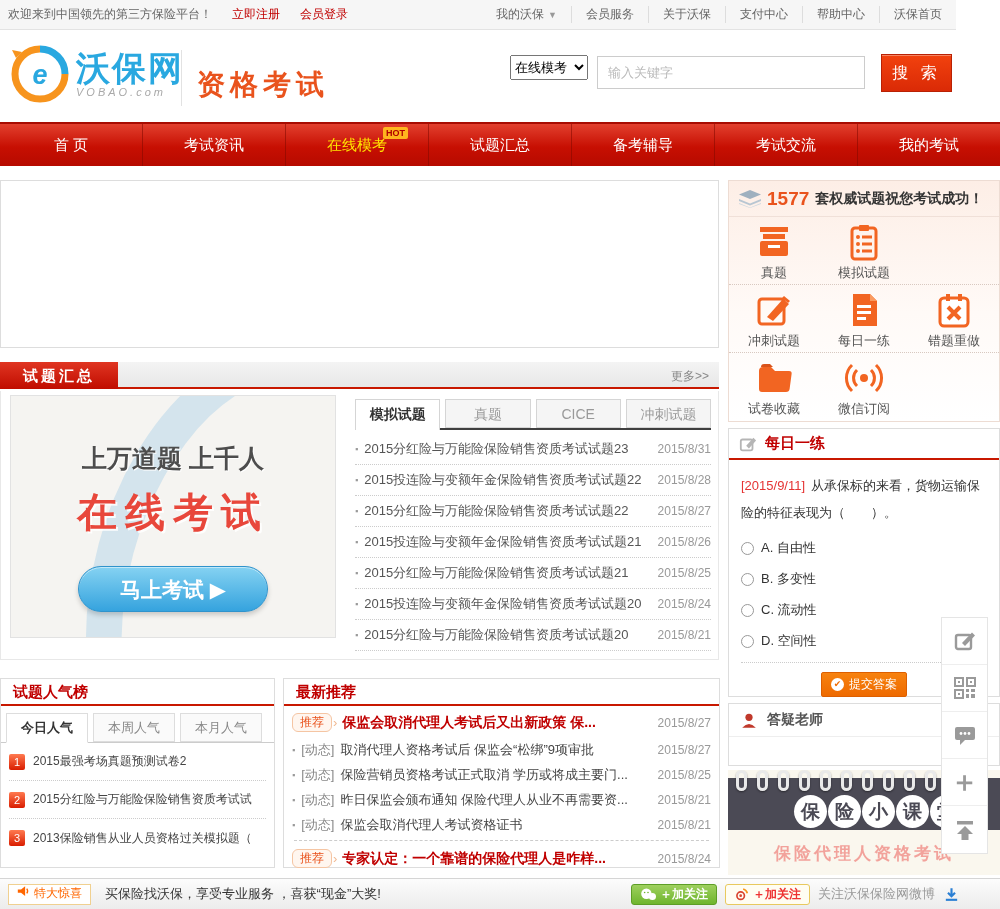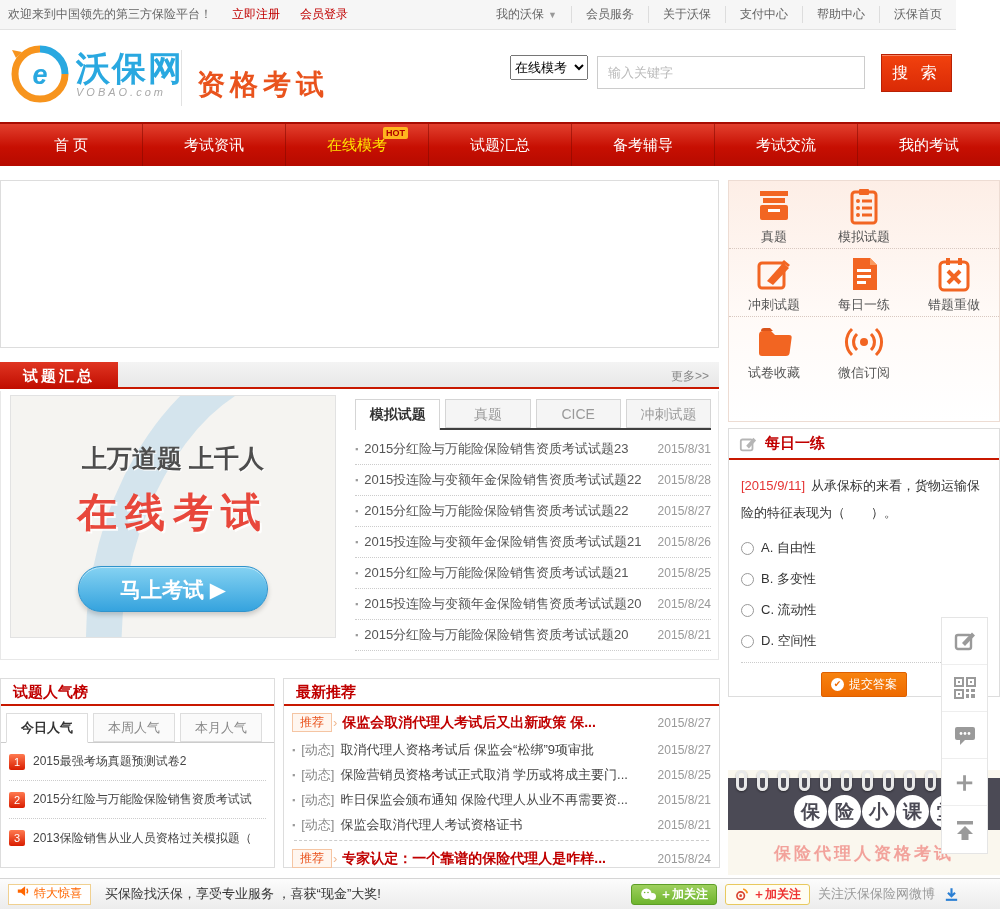--- a/index.html
+++ b/index.html
@@ -101,21 +101,21 @@
   .rank { width:16px; height:16px; min-width:16px; background:linear-gradient(#ff7a50,#d91d00);
           color:#fff; font-size:11px; text-align:center; line-height:16px; border-radius:2px;
           margin-right:8px; }
   .pop-title { font-size:12px; color:#444; white-space:nowrap; overflow:hidden; cursor:pointer; }
 
   
   .rec { position:absolute; left:283px; top:678px; width:437px; height:190px; background:#fff; border:1px solid #ddd; }
   .rec-list { padding:2px 8px 0; }
   .rec-feat { height:29px; display:flex; align-items:center; }
   .rec-badge { border:1px solid #f5c5a3; background:#fff6ef; color:#e9531d; font-size:12px;
-               height:19px; line-height:17px; padding:0 7px; border-radius:0; cursor:pointer; }
+               height:19px; line-height:17px; padding:0 7px; border-radius:6px; cursor:pointer; }
   .rec-arrow { color:#f0b890; margin:0 5px 0 1px; font-size:13px; }
   .rec-feat-title { flex:1; color:#c00000; font-weight:bold; font-size:14px; white-space:nowrap;
                     overflow:hidden; cursor:pointer; }
   .rec-row { height:25px; display:flex; align-items:center; font-size:13px; color:#444; }
   .rec-tag { color:#888; margin-right:6px; }
   .rec-title { flex:1; white-space:nowrap; overflow:hidden; cursor:pointer; }
   .rec-date { color:#999; font-size:12px; margin-left:8px; }
   .dash-sep { border-top:1px dashed #ccc; margin:3px 2px; }
 
   
@@ -377,20 +377,29 @@
       <div class="rec-feat">
         <span class="rec-badge">推荐</span>
         <span class="rec-arrow">›</span>
         <span class="rec-feat-title">专家认定：一个靠谱的保险代理人是咋样...</span>
         <span class="rec-date">2015/8/24</span>
       </div>
     </div>
   </div>
 
   <div class="stats">
+    <div class="stats-head">
+      <svg width="22" height="18" viewBox="0 0 22 18">
+        <path d="M11 0 L22 4.5 L11 9 L0 4.5 Z" fill="#9fb0bf"></path>
+        <path d="M0 9 L11 13.5 L22 9 L22 11 L11 15.5 L0 11 Z" fill="#b8c6d2"></path>
+        <path d="M0 13 L11 17.5 L22 13 L22 14 L11 18 L0 14 Z" fill="#cdd8e0"></path>
+      </svg>
+      <span class="stats-count">1577</span>
+      <span class="stats-tag">套权威试题祝您考试成功！</span>
+    </div>
     <div class="s-row">
       <div class="s-item">
         <svg width="40" height="40" viewBox="0 0 40 40">
             <rect x="6" y="5" width="28" height="5" fill="#f26522"></rect>
             <rect x="9" y="12" width="22" height="5" fill="#f26522"></rect>
             <rect x="6" y="19" width="28" height="15" rx="2" fill="#f26522"></rect>
             <rect x="14" y="23" width="12" height="3" fill="#fff"></rect>
           </svg>
         <span class="s-label">真题</span>
       </div>
@@ -488,20 +497,29 @@
           <span>D. 空间性</span>
         </label>
       <div class="dot-sep"></div>
       <div class="submit-btn">
         <span class="chk">✔</span>
         <span>提交答案</span>
       </div>
     </div>
   </div>
 
+  <div class="qa">
+    <div class="qa-head">
+      <svg width="16" height="17" viewBox="0 0 20 20">
+          <circle cx="10" cy="6" r="4.5" fill="#c0392b"></circle>
+          <path d="M1.5 19 Q10 10 18.5 19 Z" fill="#c0392b"></path>
+        </svg>
+      <span>答疑老师</span>
+    </div>
+  </div>
 
   <div class="cls">
     <div class="cls-band"></div>
     <div class="rings">
       <span class="ring"></span>
         <span class="ring"></span>
         <span class="ring"></span>
         <span class="ring"></span>
       <span class="ring"></span>
         <span class="ring"></span>

